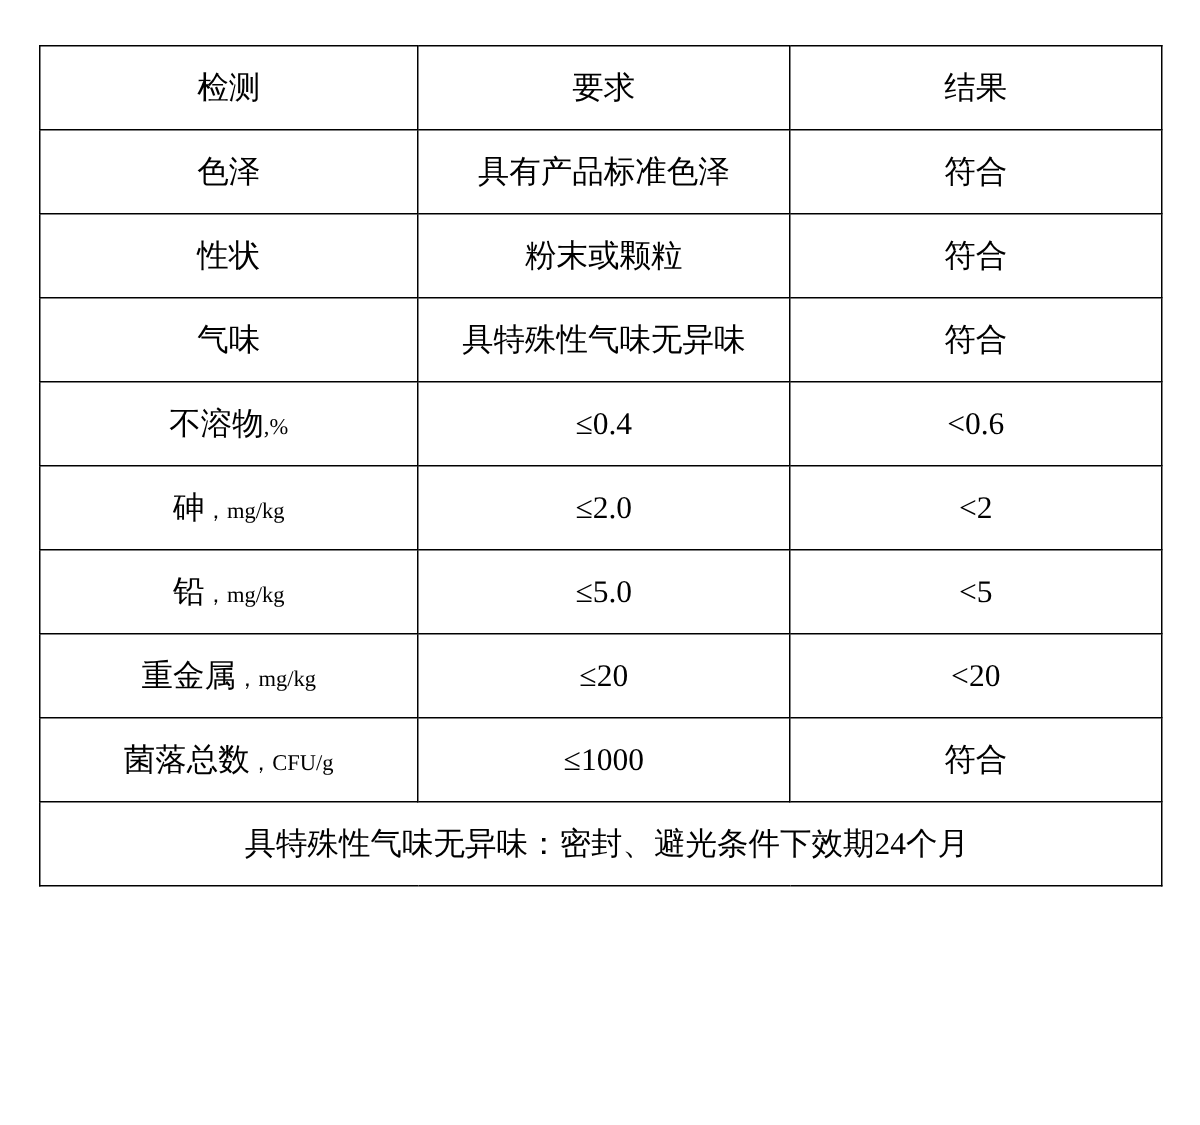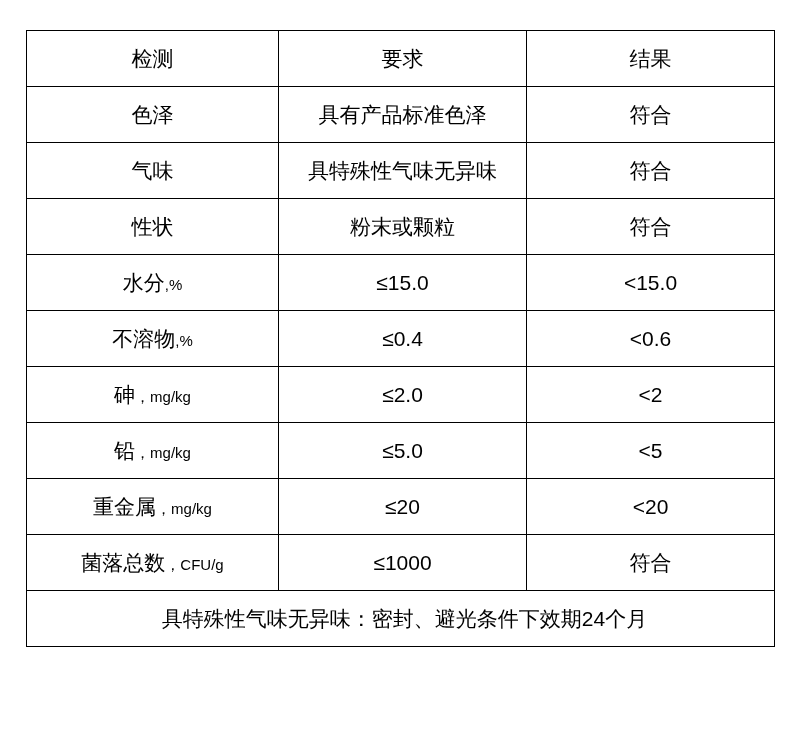--- a/index.html
+++ b/index.html
@@ -31,21 +31,21 @@
     table-layout: fixed;
   }
   table.spec td {
     border: 1px solid #000000;
     text-align: center;
     vertical-align: middle;
     padding: 0;
     height: 55px;
     font-size: 21px;
     line-height: 1.3;
-    font-family: Liberation Sans, sans-serif;
+    font-family: Liberation Serif, serif;
   }
   col.c1 { width: 252px; }
   col.c2 { width: 248px; }
   col.c3 { width: 248px; }
 
   .cell-inner {
     display: block;
     padding: 0 6px;
   }
   .unit {
@@ -97,54 +97,43 @@
           <td>
               <span class="cell-inner">具有产品标准色泽</span>
             </td>
           <td>
               <span class="cell-inner">符合</span>
             </td>
         </tr>
 
         <tr>
           <td>
+              <span class="cell-inner"><span>性状</span><span class="unit"></span></span>
+            </td>
+          <td>
+              <span class="cell-inner">粉末或颗粒</span>
+            </td>
+          <td>
+              <span class="cell-inner">符合</span>
+            </td>
+        </tr>
+
+        <tr>
+          <td>
               <span class="cell-inner"><span>气味</span><span class="unit"></span></span>
             </td>
           <td>
               <span class="cell-inner">具特殊性气味无异味</span>
             </td>
           <td>
               <span class="cell-inner">符合</span>
             </td>
         </tr>
 
-        <tr>
-          <td>
-              <span class="cell-inner"><span>性状</span><span class="unit"></span></span>
-            </td>
-          <td>
-              <span class="cell-inner">粉末或颗粒</span>
-            </td>
-          <td>
-              <span class="cell-inner">符合</span>
-            </td>
-        </tr>
-
-
-        <tr>
-          <td>
-              <span class="cell-inner"><span>水分</span><span class="unit">,%</span></span>
-            </td>
-          <td>
-              <span class="cell-inner">≤15.0</span>
-            </td>
-          <td>
-              <span class="cell-inner">&lt;15.0</span>
-            </td>
-        </tr>
+
 
         <tr>
           <td>
               <span class="cell-inner"><span>不溶物</span><span class="unit">,%</span></span>
             </td>
           <td>
               <span class="cell-inner">≤0.4</span>
             </td>
           <td>
               <span class="cell-inner">&lt;0.6</span>

